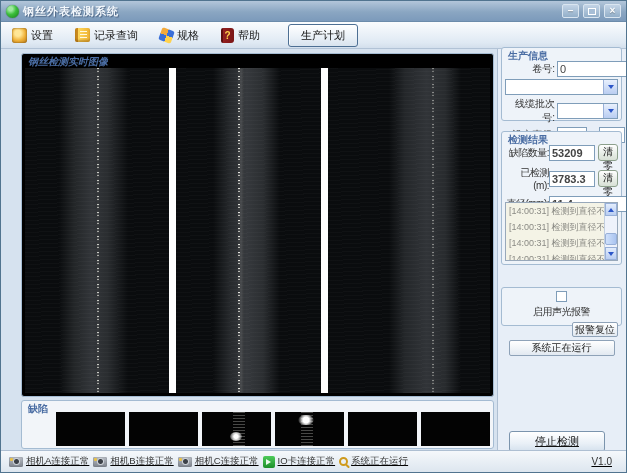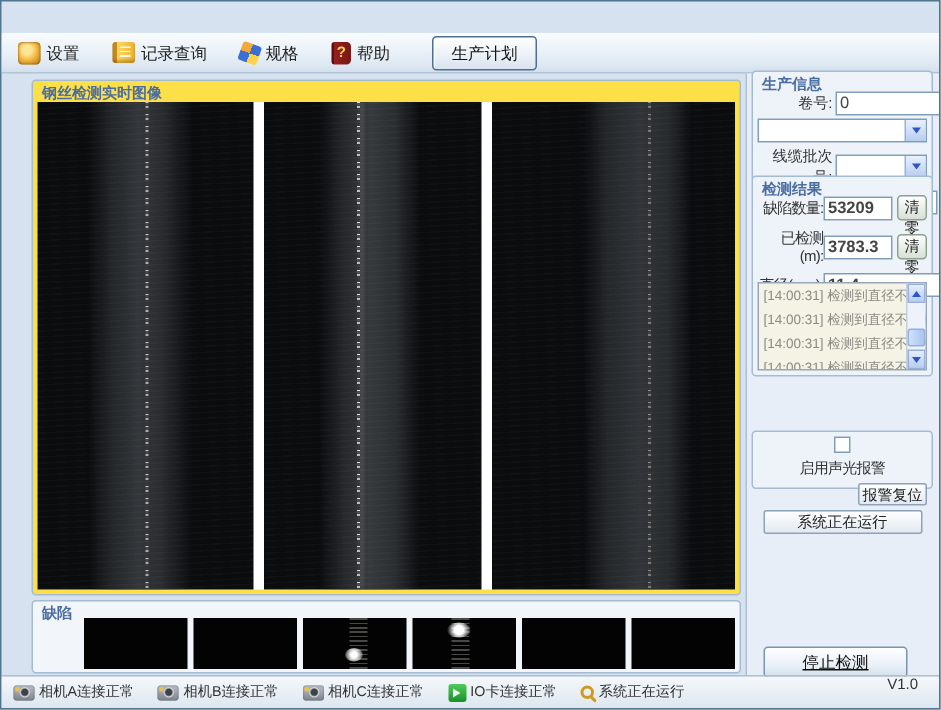--- a/index.html
+++ b/index.html
@@ -46,21 +46,21 @@
              color:#ffd24d; font-size:10px; font-weight:bold; display:flex; align-items:center;
              justify-content:center; }
   .plan-btn { margin-left:10px; font-size:11px; color:#111; padding:3px 12px;
               background:linear-gradient(#ffffff,#e9f0f7 60%,#d8e3ee);
               border:1px solid #4d6f93; border-radius:3px;
               box-shadow:1px 1px 0 rgba(255,255,255,.8) inset; }
   
   .group { position:absolute; border:1px solid #a4bbd2; border-radius:3px; background:#eef3f9; }
   .group-title { position:absolute; top:1px; left:6px; font-size:10px; font-weight:bold; color:#4a6da3; }
   
-  #live { left:20px; top:52px; width:473px; height:344px; background:#fde047; }
+  #live { left:20px; top:52px; width:473px; height:344px; background:#000000;font-style:italic; }
   .cams { position:absolute; left:3px; right:3px; top:14px; bottom:3px; background:#ffffff;
           display:flex; gap:7px; }
   .cam { position:relative; background:#0a0c0e; overflow:hidden; }
   .cam1 { flex:1.00; } .cam2 { flex:1.01; } .cam3 { flex:1.13; }
   .cam::after { content:""; position:absolute; inset:0;
           background:repeating-linear-gradient(177deg, rgba(255,255,255,.025) 0 1px, transparent 1px 4px); }
   .wire { position:absolute; top:0; bottom:0; }
   .cam1 .wire { left:24%; width:48%;
           background:linear-gradient(90deg, rgba(25,27,29,0) 0%, #232628 22%, #33363a 48%, #2a2d30 70%, rgba(25,27,29,0) 100%); }
   .cam2 .wire { left:26%; width:46%;
@@ -96,21 +96,21 @@
   .combo { flex:1; height:16px; border:1px solid #7f9db9; background:#fff; position:relative; }
   .combo-btn { position:absolute; right:0; top:0; bottom:0; width:14px;
                background:linear-gradient(#e8f0fd,#b9cdf1); border-left:1px solid #9ab0d8;
                display:flex; align-items:center; justify-content:center; }
   .combo-arrow { width:0; height:0; border-left:3px solid transparent; border-right:3px solid transparent;
                border-top:4px solid #2c56c8; }
   .dia-box { width:30px; font-weight:bold; color:#111; }
   .tol-box { width:26px; font-weight:bold; color:#111; }
   .pm { font-size:10px; color:#333; padding:0 3px; }
   
-  #grp-res { left:500px; top:116px; width:121px; height:134px; padding:12px 3px 0 3px; }
+  #grp-res { left:500px; top:130px; width:121px; height:134px; padding:12px 3px 0 3px; }
   #grp-res .row { margin-bottom:5px; }
   #grp-res .lbl { width:44px; flex:none; letter-spacing:-0.5px; }
   .big-val { width:46px; font-weight:bold; font-size:13px; color:#000; }
   .clear-btn { margin-left:3px; width:36px; height:17px; font-size:10px; color:#222;
                background:linear-gradient(#ffffff,#e6ece5 60%,#d8e0d6); border:1px solid #8ca08c;
                border-radius:3px;text-align:center; }
   .dia-val { flex:1; font-weight:bold; font-size:13px; color:#1fa31f; }
   .loglist { position:absolute; left:3px; right:3px; top:70px; bottom:3px;
              background:#f4f3e6; border:1px solid #98a8ba; overflow:hidden; }
   .log-entry { font-size:9px; color:#8a8a84; padding:1.5px 2px 1.5px 3px; white-space:nowrap; }
@@ -130,40 +130,49 @@
   .chk-lbl { font-size:10px; color:#333; letter-spacing:-0.5px; }
   .reset-btn { margin-left:auto; width:46px; height:15px; font-size:10px; color:#222;
                background:linear-gradient(#ffffff,#e2e9f1); border:1px solid #8ea2b8; border-radius:2px; }
   .viewall-btn { display:block; margin:3px auto 0 auto; width:106px; height:16px; font-size:10px; color:#222;
                background:linear-gradient(#ffffff,#e2e9f1); border:1px solid #8ea2b8; border-radius:2px; }
   .stop-btn { position:absolute; left:508px; top:430px; width:96px; height:21px; font-size:11px; color:#111;
               background:linear-gradient(#ffffff,#e9f0f7 60%,#d5e1ed); border:1px solid #7b94ad; border-radius:3px;text-decoration:underline; }
   
   .statusbar { position:absolute; left:0; bottom:0; width:100%; height:22px;
                background:linear-gradient(#f5f8fb,#dde6ef); border-top:1px solid #aebfd2;
-               display:flex; padding:0 8px; gap:16px; }
+               display:flex; align-items:center; padding:0 8px; gap:4px;text-decoration:underline; }
   .st-item { display:flex; align-items:center; gap:3px; font-size:9.5px; color:#333; white-space:nowrap; }
   .ic-cam { width:14px; height:10px; border-radius:2px; position:relative;
             background:linear-gradient(#b9bec6,#7d838c); box-shadow:inset 0 0 1px #4a4f57; }
   .ic-cam::before { content:""; position:absolute; left:4px; top:1.5px; width:7px; height:7px; border-radius:50%;
             background:radial-gradient(circle,#3c4148 0 2px,#cfd4da 3px); }
   .ic-cam::after { content:""; position:absolute; left:1px; top:1px; width:3px; height:3px; background:#e8c24a; border-radius:1px; }
   .ic-io { width:12px; height:12px; border-radius:2px; background:linear-gradient(#4ecb5a,#1d8f2a);
            display:flex; align-items:center; justify-content:center; }
   .ic-io::after { content:""; width:0; height:0; border-top:3px solid transparent; border-bottom:3px solid transparent; border-left:5px solid #eafbec; }
   .ic-mag { width:9px; height:9px; border:2px solid #cf9a1d; border-radius:50%; position:relative; }
   .ic-mag::after { content:""; position:absolute; right:-4px; bottom:-3px; width:5px; height:2px;
            background:#cf9a1d; transform:rotate(45deg); border-radius:1px; }
   .version { margin-left:auto; font-size:10px; color:#333; padding-right:6px; }
 </style>
 </head>
 <body>
 
 <div class="window">
 
+  <div class="titlebar">
+    <div class="app-icon"></div>
+    <div class="title-text">钢丝外表检测系统</div>
+    <div class="winbtn">–</div>
+    <div class="winbtn">
+        <span class="restore-glyph"></span>
+      </div>
+    <div class="winbtn">×</div>
+  </div>
 
   <div class="toolbar">
     <div class="tool-item">
       <span class="ic ic-gear"></span>
       <span>设置</span>
     </div>
     <div class="tool-item">
       <span class="ic ic-book"></span>
       <span>记录查询</span>
     </div>

